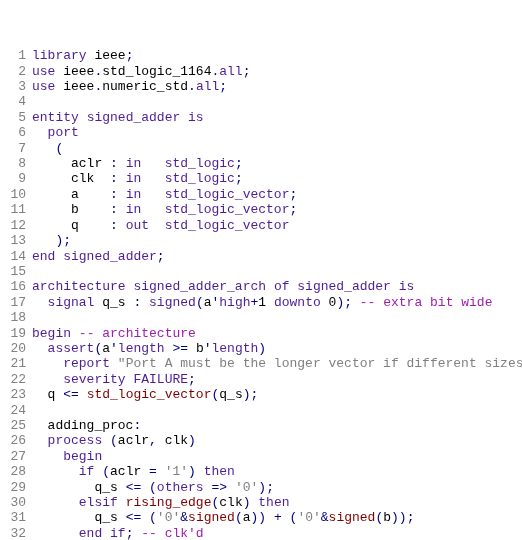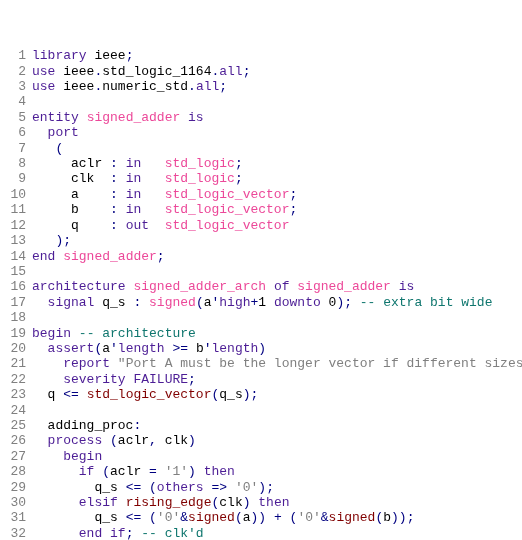--- a/index.html
+++ b/index.html
@@ -8,23 +8,23 @@
   font-family:"Courier New",monospace;
   font-size:13px;
   line-height:15.4px;
   white-space:pre;
   padding:2px 4px;
   color:#000;
   width:522px;
 }
 .ln{color:#808080;display:inline-block;width:22px;text-align:right;margin-right:6px}
 .kw{color:#4c1d95}
-.ty{color:#ec4899}
+.ty{color:#4c1d95}
 .fn{color:#800000}
-.cm{color:#0f766e}
+.cm{color:#a21caf}
 .str{color:#808080}
 .op{color:#000080}
 </style>
 </head>
 <body>
 
 
 <div id="code"><div><span class="ln">1</span><span class="kw">library</span> ieee<span class="op">;</span></div><div><span class="ln">2</span><span class="kw">use</span> ieee<span class="op">.</span>std_logic_1164<span class="op">.</span><span class="kw">all</span><span class="op">;</span></div><div><span class="ln">3</span><span class="kw">use</span> ieee<span class="op">.</span>numeric_std<span class="op">.</span><span class="kw">all</span><span class="op">;</span></div><div><span class="ln">4</span></div><div><span class="ln">5</span><span class="kw">entity</span> <span class="ty">signed_adder</span> <span class="kw">is</span></div><div><span class="ln">6</span>  <span class="kw">port</span></div><div><span class="ln">7</span>   <span class="op">(</span></div><div><span class="ln">8</span>     aclr <span class="op">:</span> <span class="kw">in</span>   <span class="ty">std_logic</span><span class="op">;</span></div><div><span class="ln">9</span>     clk  <span class="op">:</span> <span class="kw">in</span>   <span class="ty">std_logic</span><span class="op">;</span></div><div><span class="ln">10</span>     a    <span class="op">:</span> <span class="kw">in</span>   <span class="ty">std_logic_vector</span><span class="op">;</span></div><div><span class="ln">11</span>     b    <span class="op">:</span> <span class="kw">in</span>   <span class="ty">std_logic_vector</span><span class="op">;</span></div><div><span class="ln">12</span>     q    <span class="op">:</span> <span class="kw">out</span>  <span class="ty">std_logic_vector</span></div><div><span class="ln">13</span>   <span class="op">)</span><span class="op">;</span></div><div><span class="ln">14</span><span class="kw">end</span> <span class="ty">signed_adder</span><span class="op">;</span></div><div><span class="ln">15</span></div><div><span class="ln">16</span><span class="kw">architecture</span> <span class="ty">signed_adder_arch</span> <span class="kw">of</span> <span class="ty">signed_adder</span> <span class="kw">is</span></div><div><span class="ln">17</span>  <span class="kw">signal</span> q_s <span class="op">:</span> <span class="ty">signed</span><span class="op">(</span>a<span class="op">'</span><span class="kw">high</span><span class="op">+</span>1 <span class="kw">downto</span> 0<span class="op">)</span><span class="op">;</span> <span class="cm">-- extra bit wide</span></div><div><span class="ln">18</span></div><div><span class="ln">19</span><span class="kw">begin</span> <span class="cm">-- architecture</span></div><div><span class="ln">20</span>  <span class="kw">assert</span><span class="op">(</span>a<span class="op">'</span><span class="kw">length</span> <span class="op">&gt;=</span> b<span class="op">'</span><span class="kw">length</span><span class="op">)</span></div><div><span class="ln">21</span>    <span class="kw">report</span> <span class="str">"Port A must be the longer vector if different sizes!"</span></div><div><span class="ln">22</span>    <span class="kw">severity</span> <span class="kw">FAILURE</span><span class="op">;</span></div><div><span class="ln">23</span>  q <span class="op">&lt;=</span> <span class="fn">std_logic_vector</span><span class="op">(</span>q_s<span class="op">)</span><span class="op">;</span></div><div><span class="ln">24</span></div><div><span class="ln">25</span>  adding_proc<span class="op">:</span></div><div><span class="ln">26</span>  <span class="kw">process</span> <span class="op">(</span>aclr<span class="op">,</span> clk<span class="op">)</span></div><div><span class="ln">27</span>    <span class="kw">begin</span></div><div><span class="ln">28</span>      <span class="kw">if</span> <span class="op">(</span>aclr <span class="op">=</span> <span class="str">'1'</span><span class="op">)</span> <span class="kw">then</span></div><div><span class="ln">29</span>        q_s <span class="op">&lt;=</span> <span class="op">(</span><span class="kw">others</span> <span class="op">=&gt;</span> <span class="str">'0'</span><span class="op">)</span><span class="op">;</span></div><div><span class="ln">30</span>      <span class="kw">elsif</span> <span class="fn">rising_edge</span><span class="op">(</span>clk<span class="op">)</span> <span class="kw">then</span></div><div><span class="ln">31</span>        q_s <span class="op">&lt;=</span> <span class="op">(</span><span class="str">'0'</span><span class="op">&amp;</span><span class="fn">signed</span><span class="op">(</span>a<span class="op">))</span> <span class="op">+</span> <span class="op">(</span><span class="str">'0'</span><span class="op">&amp;</span><span class="fn">signed</span><span class="op">(</span>b<span class="op">));</span></div><div><span class="ln">32</span>      <span class="kw">end</span> <span class="kw">if</span><span class="op">;</span> <span class="cm">-- clk'd</span></div></div>
 
 

